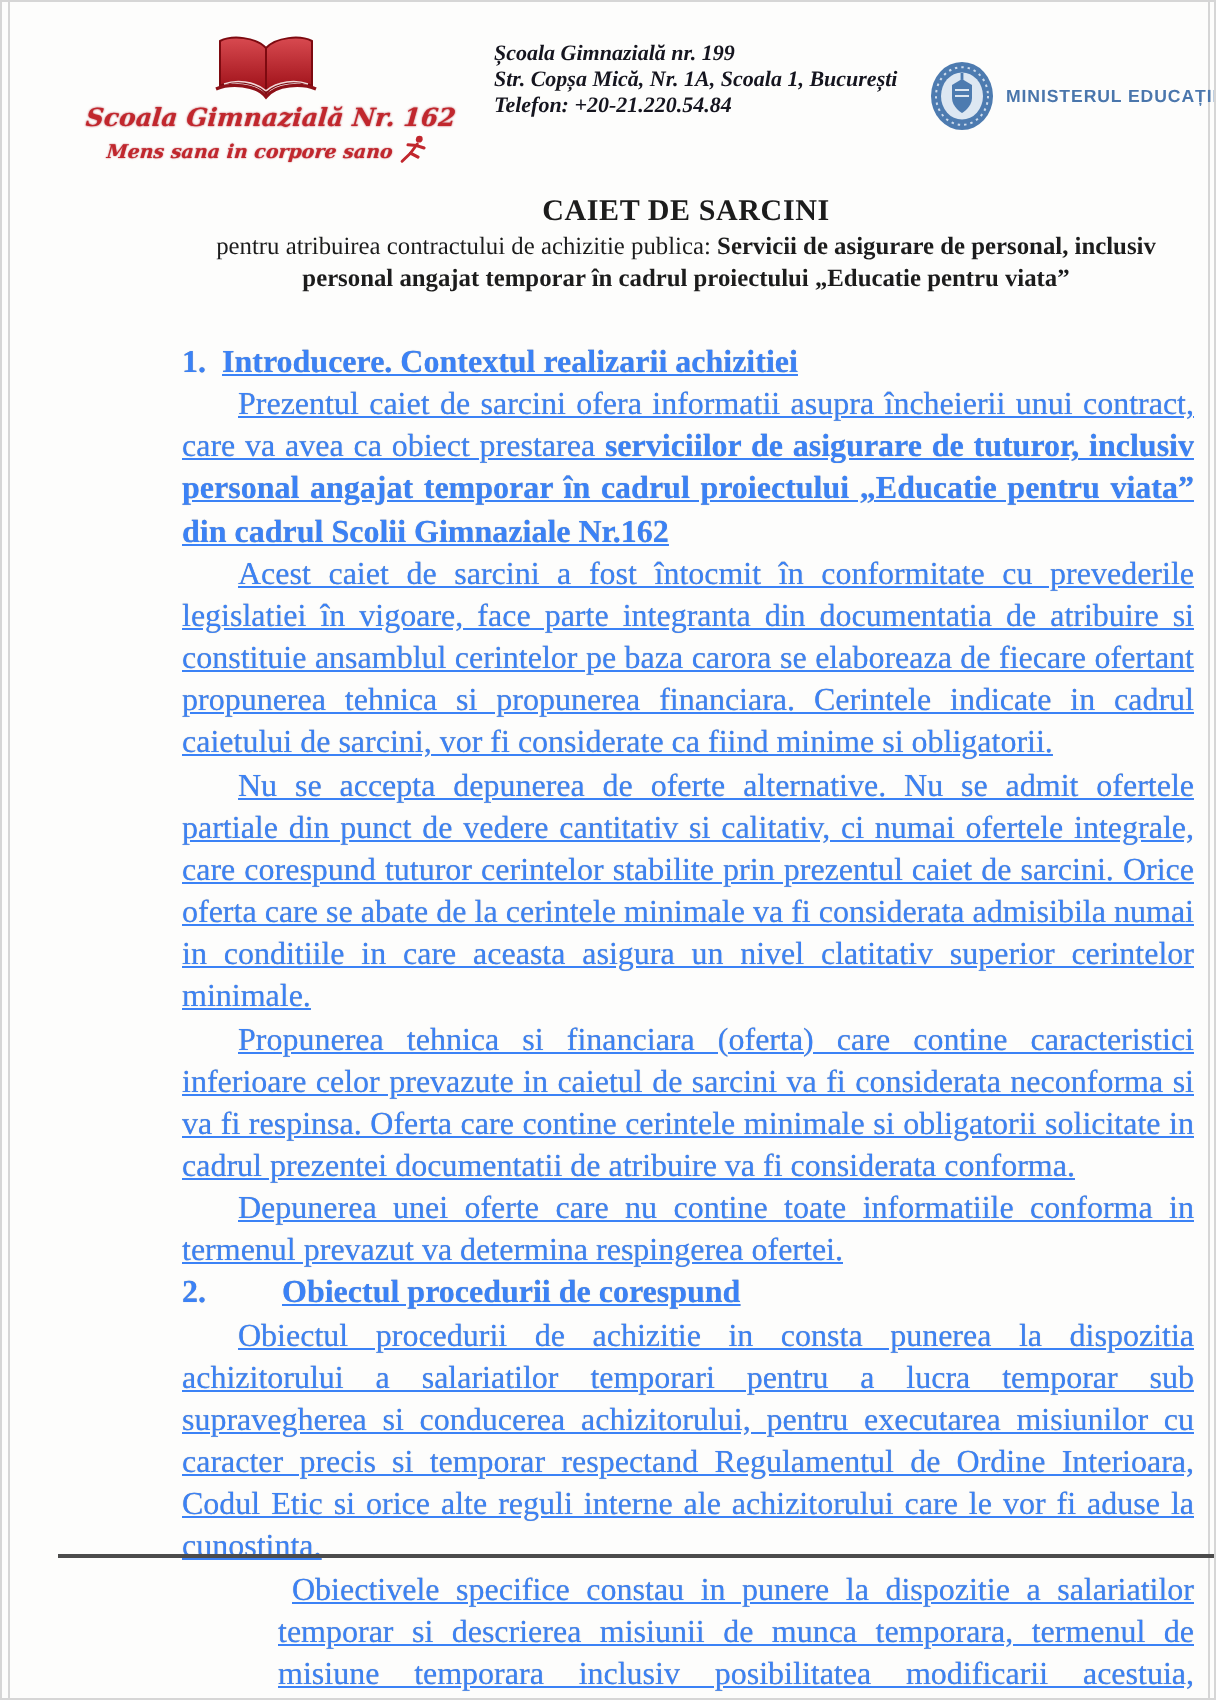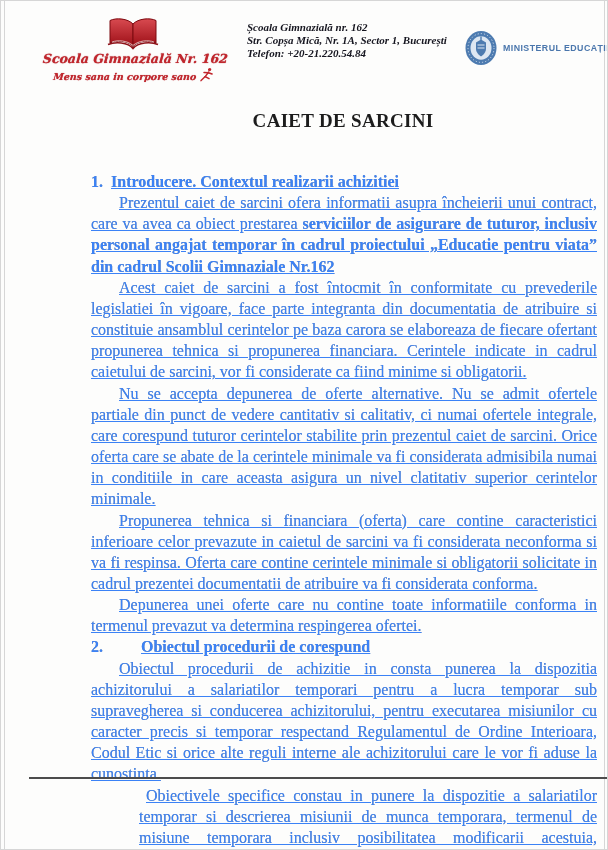--- a/index.html
+++ b/index.html
@@ -33,21 +33,21 @@
   }
   .email-link { color:#1f2fae; text-decoration:underline; font-style:italic; font-weight:bold; cursor:pointer; }
   .ministry { position:absolute; left:463px; top:29px; display:flex; align-items:center; gap:5px; }
   .ministry-label {
     font-family:"Liberation Sans", sans-serif; font-size:8.8px; font-weight:bold;
     color:#4a76ac; letter-spacing:.45px; white-space:nowrap;
   }
 
   
   .titleblock { position:absolute; left:88px; width:508px; top:97px; text-align:center; color:#1c1c1c; }
-  .doc-title { font-size:19px; font-weight:bold; letter-spacing:.3px; line-height:16px;margin-top:15px; }
+  .doc-title { font-size:15px; font-weight:bold; letter-spacing:.3px; line-height:16px; }
   .doc-subtitle { font-size:12.4px; line-height:15.8px; margin-top:2px; }
 
   
   .bodytext {
     position:absolute; left:90px; width:506px; top:170px;
     font-size:16px; line-height:21.15px; text-align:justify; color:#3b82f6;
     text-shadow:0 0 .35px rgba(45,45,45,.5);
     text-decoration:underline;
   }
   .bodytext p { margin:0; text-indent:28px; }
@@ -89,39 +89,42 @@
           <path d="M8.2 5.8 L12 7"></path>
           <path d="M8.2 5.8 L3.8 5.4"></path>
           <path d="M5.4 9.6 L9.4 11.6"></path>
           <path d="M5.4 9.6 L1.6 13.6"></path>
         </g>
       </svg>
     </div>
   </div>
 
   <div class="contact">
-    <div>Școala Gimnazială nr. 162</div>
-    <div>Str. Copșa Mică, Nr. 1A, Sector 1, București</div>
+    <div>Școala Gimnazială nr. 199</div>
+    <div>Str. Copșa Mică, Nr. 1A, Scoala 1, București</div>
     <div>Telefon: +20-21.220.54.84</div>
   </div>
 
   <div class="ministry">
     <svg width="34" height="36" viewBox="0 0 34 36">
       <ellipse cx="17" cy="18" rx="15.5" ry="17" fill="#4d7bb0"></ellipse>
       <ellipse cx="17" cy="18" rx="13" ry="14.4" fill="none" stroke="#cfdcec" stroke-width="1" stroke-dasharray="1.2 2"></ellipse>
       <ellipse cx="17" cy="18" rx="10.5" ry="11.8" fill="#dde7f2"></ellipse>
       <path d="M17 9.5 L22 12.5 L22 19 C22 23.5 17 26.5 17 26.5 C17 26.5 12 23.5 12 19 L12 12.5 Z" fill="#4d7bb0"></path>
       <rect x="16.3" y="6.5" width="1.4" height="3.4" fill="#4d7bb0"></rect>
       <path d="M13.5 15 L20.5 15 M13.5 18 L20.5 18" stroke="#dde7f2" stroke-width="1"></path>
     </svg>
     <span class="ministry-label">MINISTERUL EDUCAȚIEI</span>
   </div>
 
   <div class="titleblock">
     <div class="doc-title">CAIET DE SARCINI</div>
+    <div class="doc-subtitle">
+      <span>pentru atribuirea contractului de achizitie publica: </span><b>Servicii de asigurare de personal, inclusiv personal angajat temporar în cadrul proiectului  „Educatie pentru viata”</b>
+    </div>
   </div>
 
   <main class="bodytext">
     <div class="h1">
       <span class="num">1.</span><span>Introducere. Contextul realizarii achizitiei</span>
     </div>
     <p><span>Prezentul caiet de sarcini ofera informatii asupra încheierii unui contract, care va avea ca obiect prestarea </span><b>serviciilor  de asigurare de tuturor, inclusiv personal angajat temporar în cadrul proiectului „Educatie pentru viata” din cadrul Scolii Gimnaziale Nr.162</b></p>
     <p>Acest caiet de sarcini a fost întocmit în conformitate cu prevederile legislatiei în vigoare, face parte integranta din documentatia de atribuire si constituie ansamblul cerintelor pe baza carora se elaboreaza de fiecare ofertant propunerea tehnica si propunerea financiara. Cerintele indicate in cadrul caietului de sarcini, vor fi considerate ca fiind minime si obligatorii.</p>
     <p>Nu se accepta depunerea de oferte alternative. Nu se admit ofertele partiale din punct de vedere cantitativ si calitativ, ci numai ofertele integrale, care corespund tuturor cerintelor stabilite prin prezentul  caiet de sarcini. Orice oferta care se abate de la cerintele minimale va fi considerata admisibila numai in conditiile in care aceasta asigura un nivel clatitativ superior cerintelor minimale.</p>
     <p>Propunerea tehnica si financiara (oferta) care contine caracteristici inferioare celor prevazute in caietul de sarcini va fi considerata neconforma si va fi respinsa. Oferta care contine cerintele minimale si obligatorii solicitate in cadrul prezentei documentatii de atribuire va fi considerata conforma.</p>

